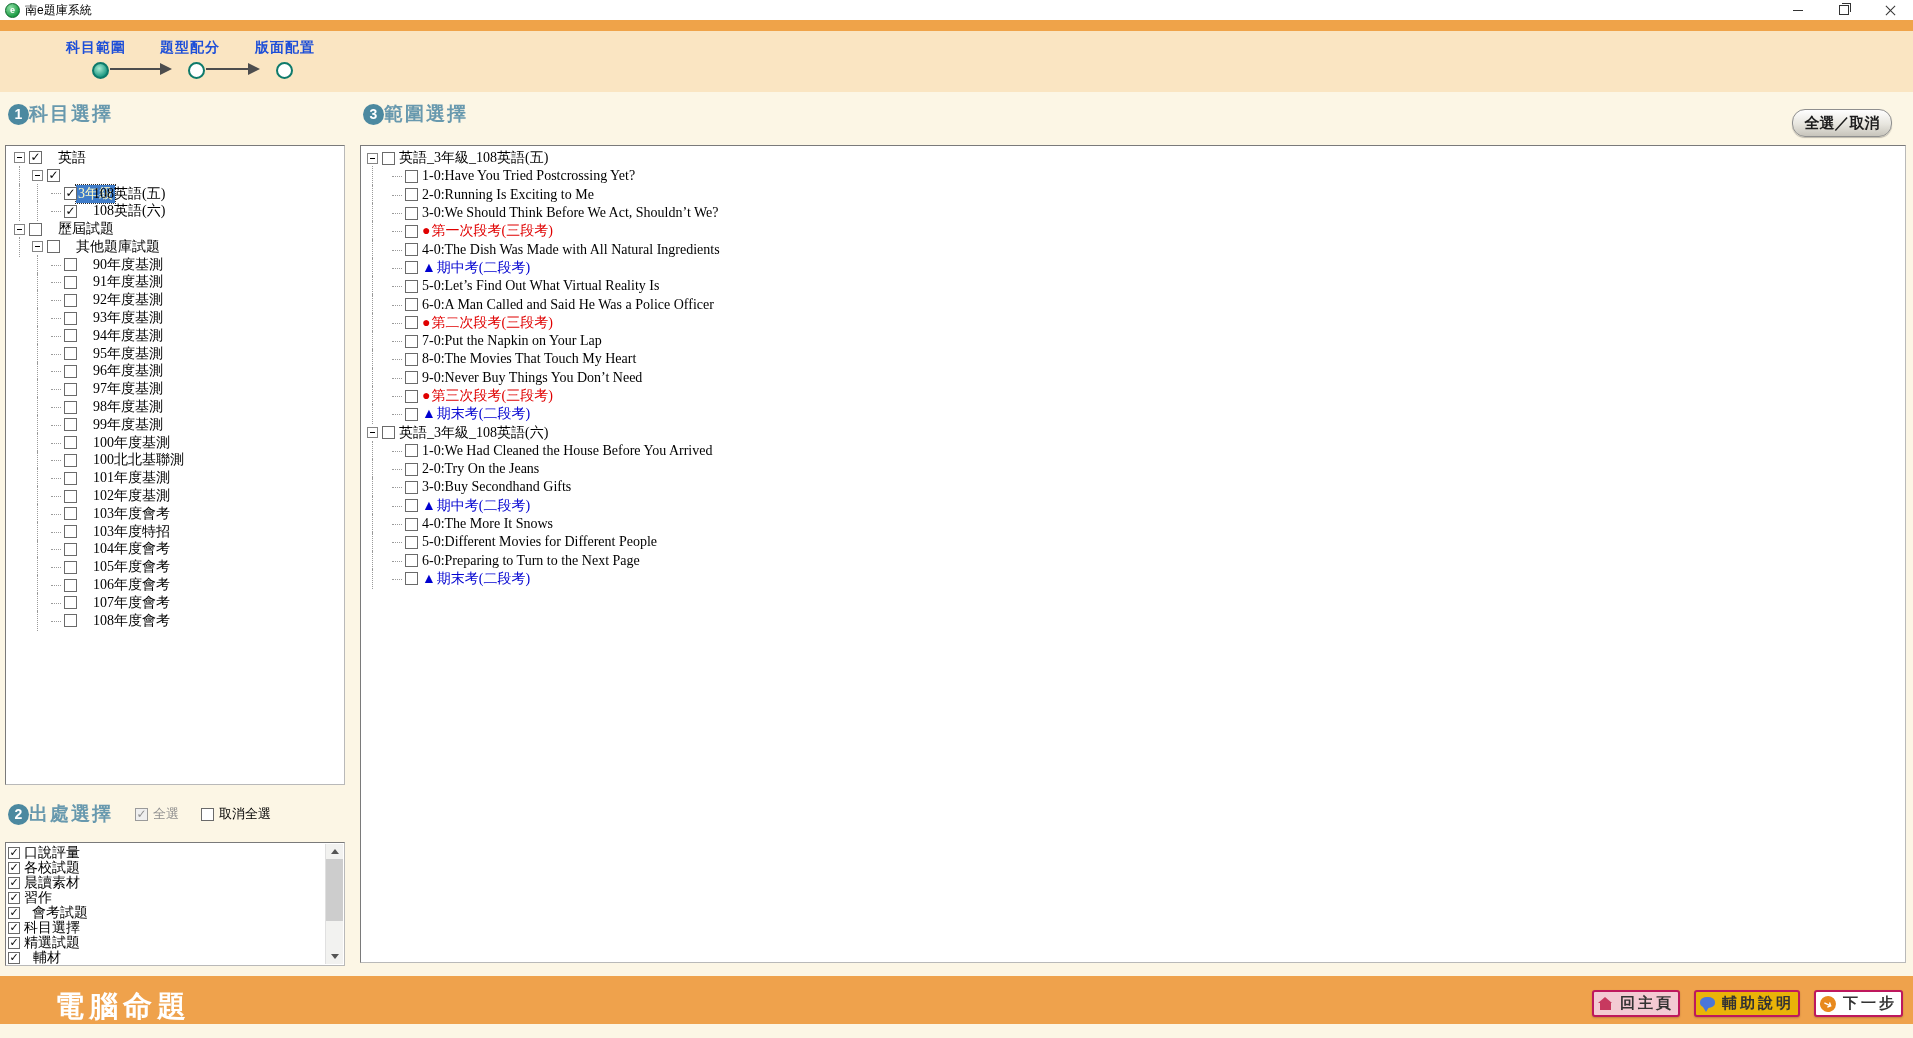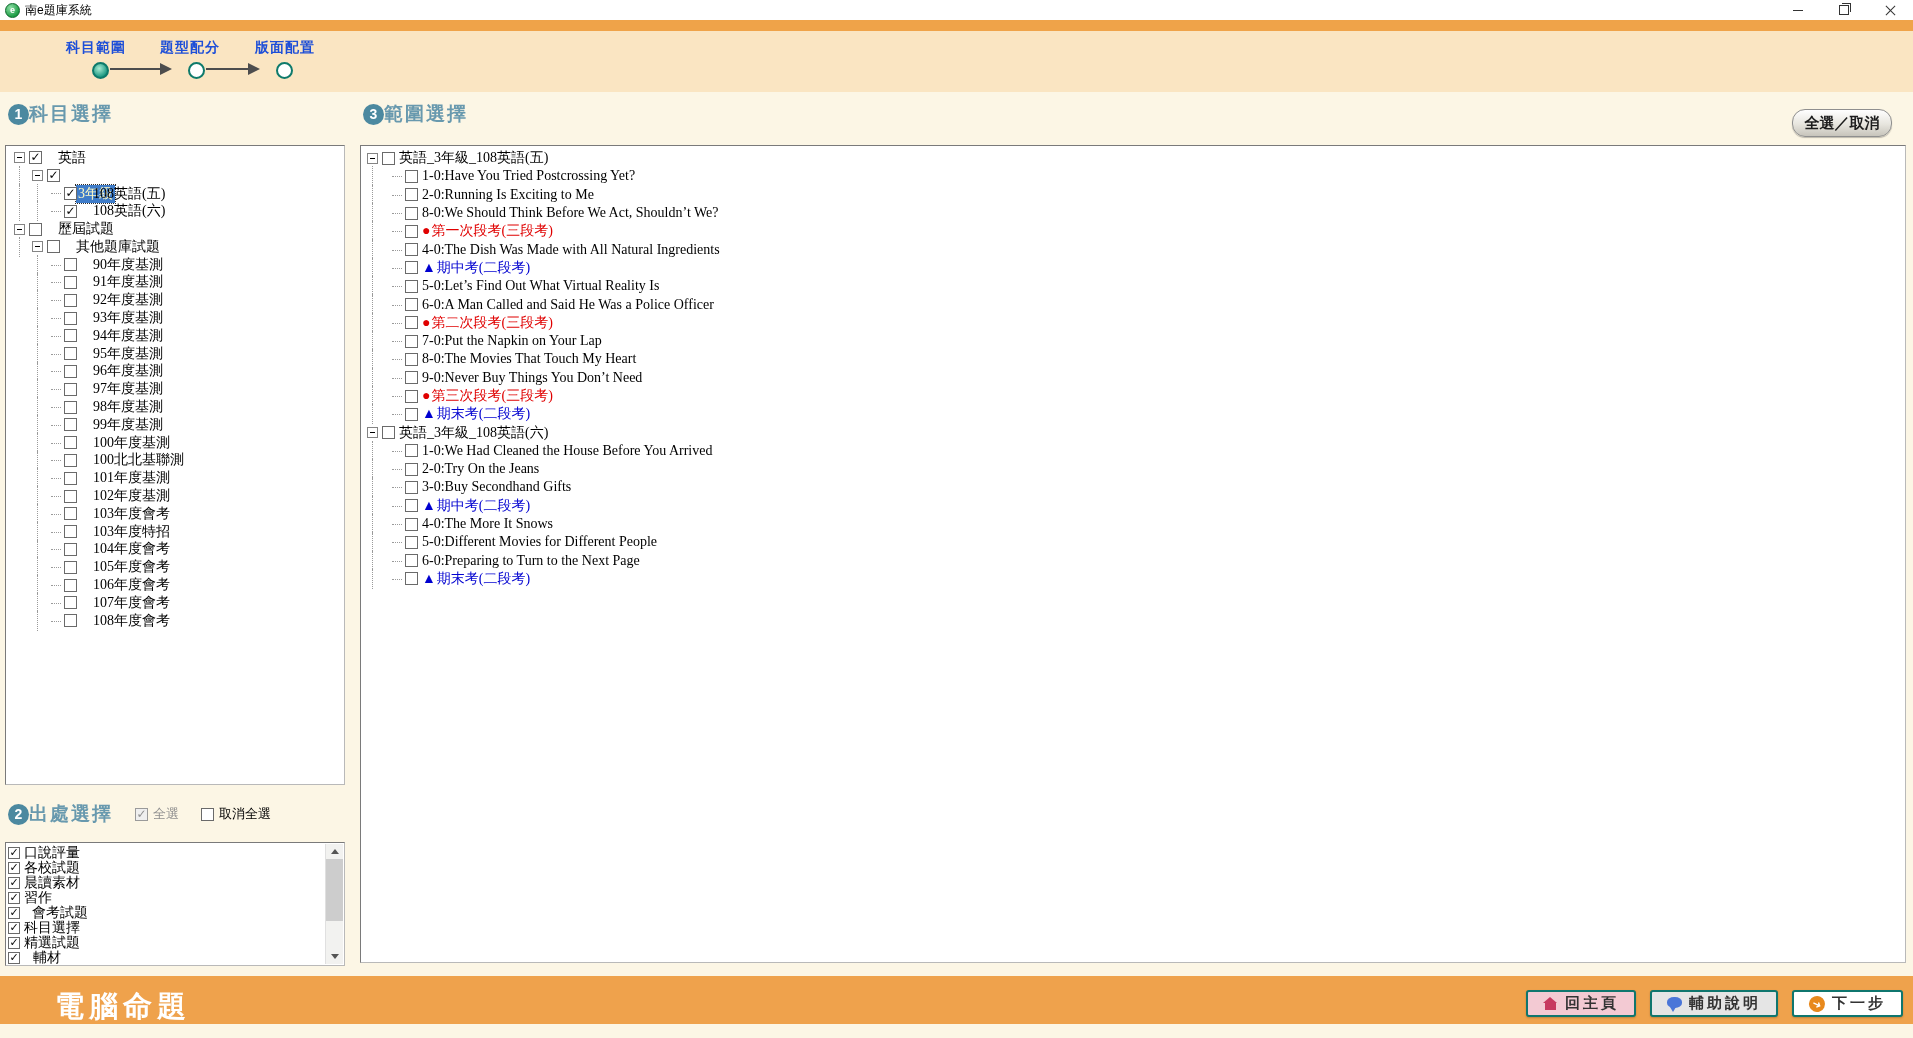--- a/index.html
+++ b/index.html
@@ -74,22 +74,22 @@
   .sb-tri-down{border-left:4px solid transparent;border-right:4px solid transparent;border-top:5px solid #555;}
   .sb-thumb{position:absolute;left:0;right:0;top:15px;height:62px;background:#cdcdcd;}
 
   
   .pill-btn{position:absolute;left:1792px;top:109px;width:98px;height:26px;border-radius:13px;border:1px solid #8f8f8f;background:linear-gradient(#ffffff,#e7e5de 55%,#c7c4bb);display:flex;align-items:center;justify-content:center;font-size:15px;font-weight:bold;color:#1d1d1d;box-shadow:0 1px 1px rgba(0,0,0,.25);}
 
   
   .footer{position:absolute;left:0;right:0;top:976px;height:48px;background:#EFA24C;}
   .brand{position:absolute;left:55px;top:11px;font-size:29px;font-weight:bold;color:#fff;letter-spacing:5px;}
   .footer-btns{position:absolute;right:10px;top:14px;display:flex;gap:14px;}
-  .fbtn{height:27px;box-sizing:border-box;border:2px solid #0f766e;border-radius:3px;display:flex;align-items:center;gap:7px;padding:0 15px;font-size:15px;font-weight:bold;color:#333;letter-spacing:3px;box-shadow:0 1px 2px rgba(0,0,0,.2);}
-  .fbtn.home{background:#F3CAD3;} .fbtn.help{background:#e5e5e5;} .fbtn.next{background:#fff;}
+  .fbtn{height:27px;box-sizing:border-box;border:2px solid #be185d;border-radius:3px;display:flex;align-items:center;gap:7px;padding:0 4px;font-size:15px;font-weight:bold;color:#333;letter-spacing:3px;box-shadow:0 1px 2px rgba(0,0,0,.2);}
+  .fbtn.home{background:#F3CAD3;} .fbtn.help{background:#eab308;} .fbtn.next{background:#fff;}
   .house{width:15px;height:13px;position:relative;flex:none;}
   .house::before{content:"";position:absolute;top:0;left:0;border-left:7.5px solid transparent;border-right:7.5px solid transparent;border-bottom:6px solid #c7395f;}
   .house::after{content:"";position:absolute;top:6px;left:2px;width:11px;height:7px;background:#c7395f;}
   .bubble{width:15px;height:11px;background:#4a76d8;border-radius:7px/5px;position:relative;flex:none;margin-top:-2px;}
   .bubble::after{content:"";position:absolute;bottom:-4px;left:3px;border-left:3px solid transparent;border-right:3px solid transparent;border-top:5px solid #4a76d8;}
   .next-circle{width:16px;height:16px;border-radius:50%;background:#e8891d;color:#fff;display:flex;align-items:center;justify-content:center;font-size:11px;line-height:1;flex:none;letter-spacing:0;transform:rotate(25deg);}
 </style>
 </head>
 <body>
 
@@ -337,21 +337,21 @@
       <div class="trow">
         <span class="guide on"></span>
         <span class="conn"></span>
         <span class="cb"></span>
         <span class="lbl">2-0:Running Is Exciting to Me</span>
       </div>
       <div class="trow">
         <span class="guide on"></span>
         <span class="conn"></span>
         <span class="cb"></span>
-        <span class="lbl">8-0:We Should Think Before We Act, Shouldn’t We?</span>
+        <span class="lbl">3-0:We Should Think Before We Act, Shouldn’t We?</span>
       </div>
       <div class="trow">
         <span class="guide on"></span>
         <span class="conn"></span>
         <span class="cb"></span>
         <span class="marker red">●</span>
         <span class="lbl red after-marker">第一次段考(三段考)</span>
       </div>
       <div class="trow">
         <span class="guide on"></span>

